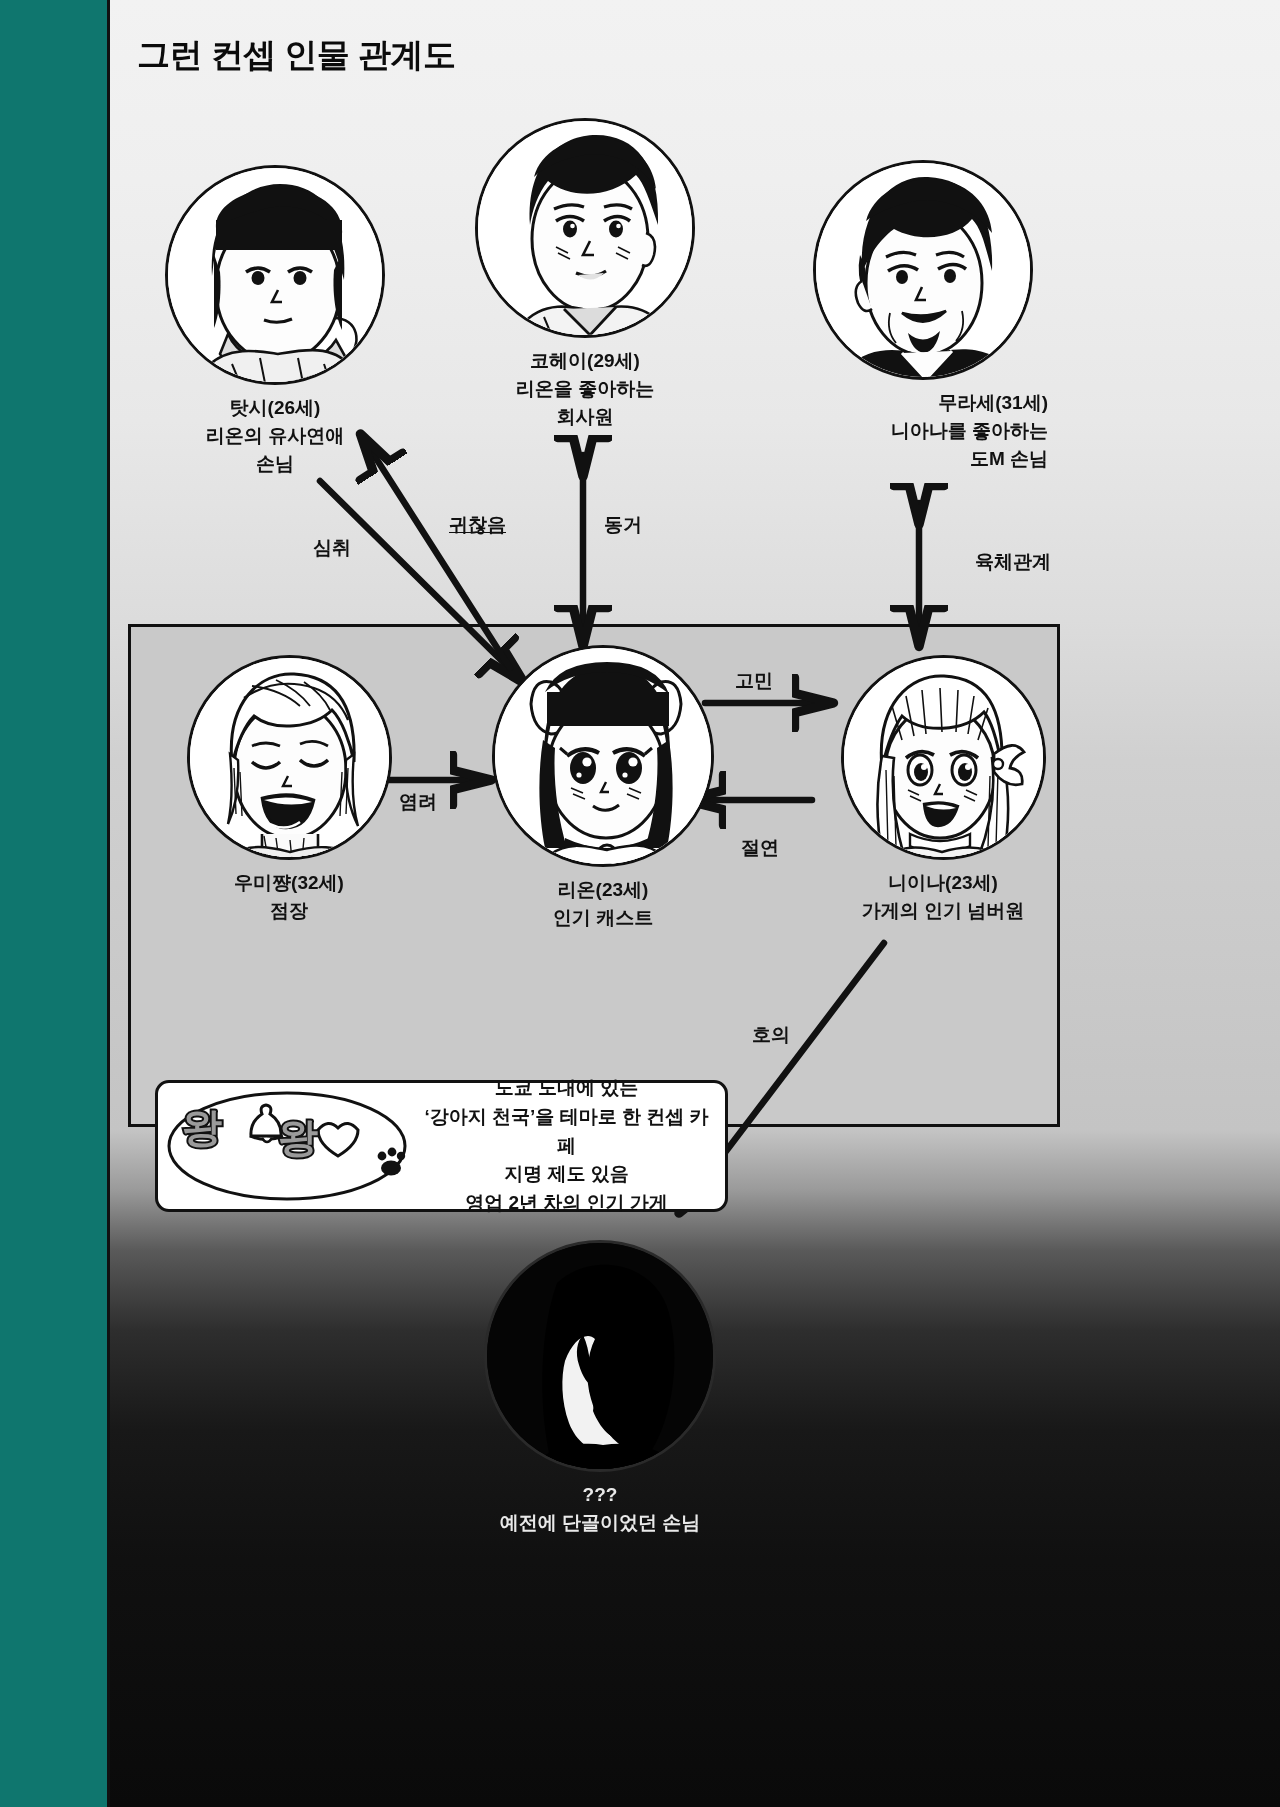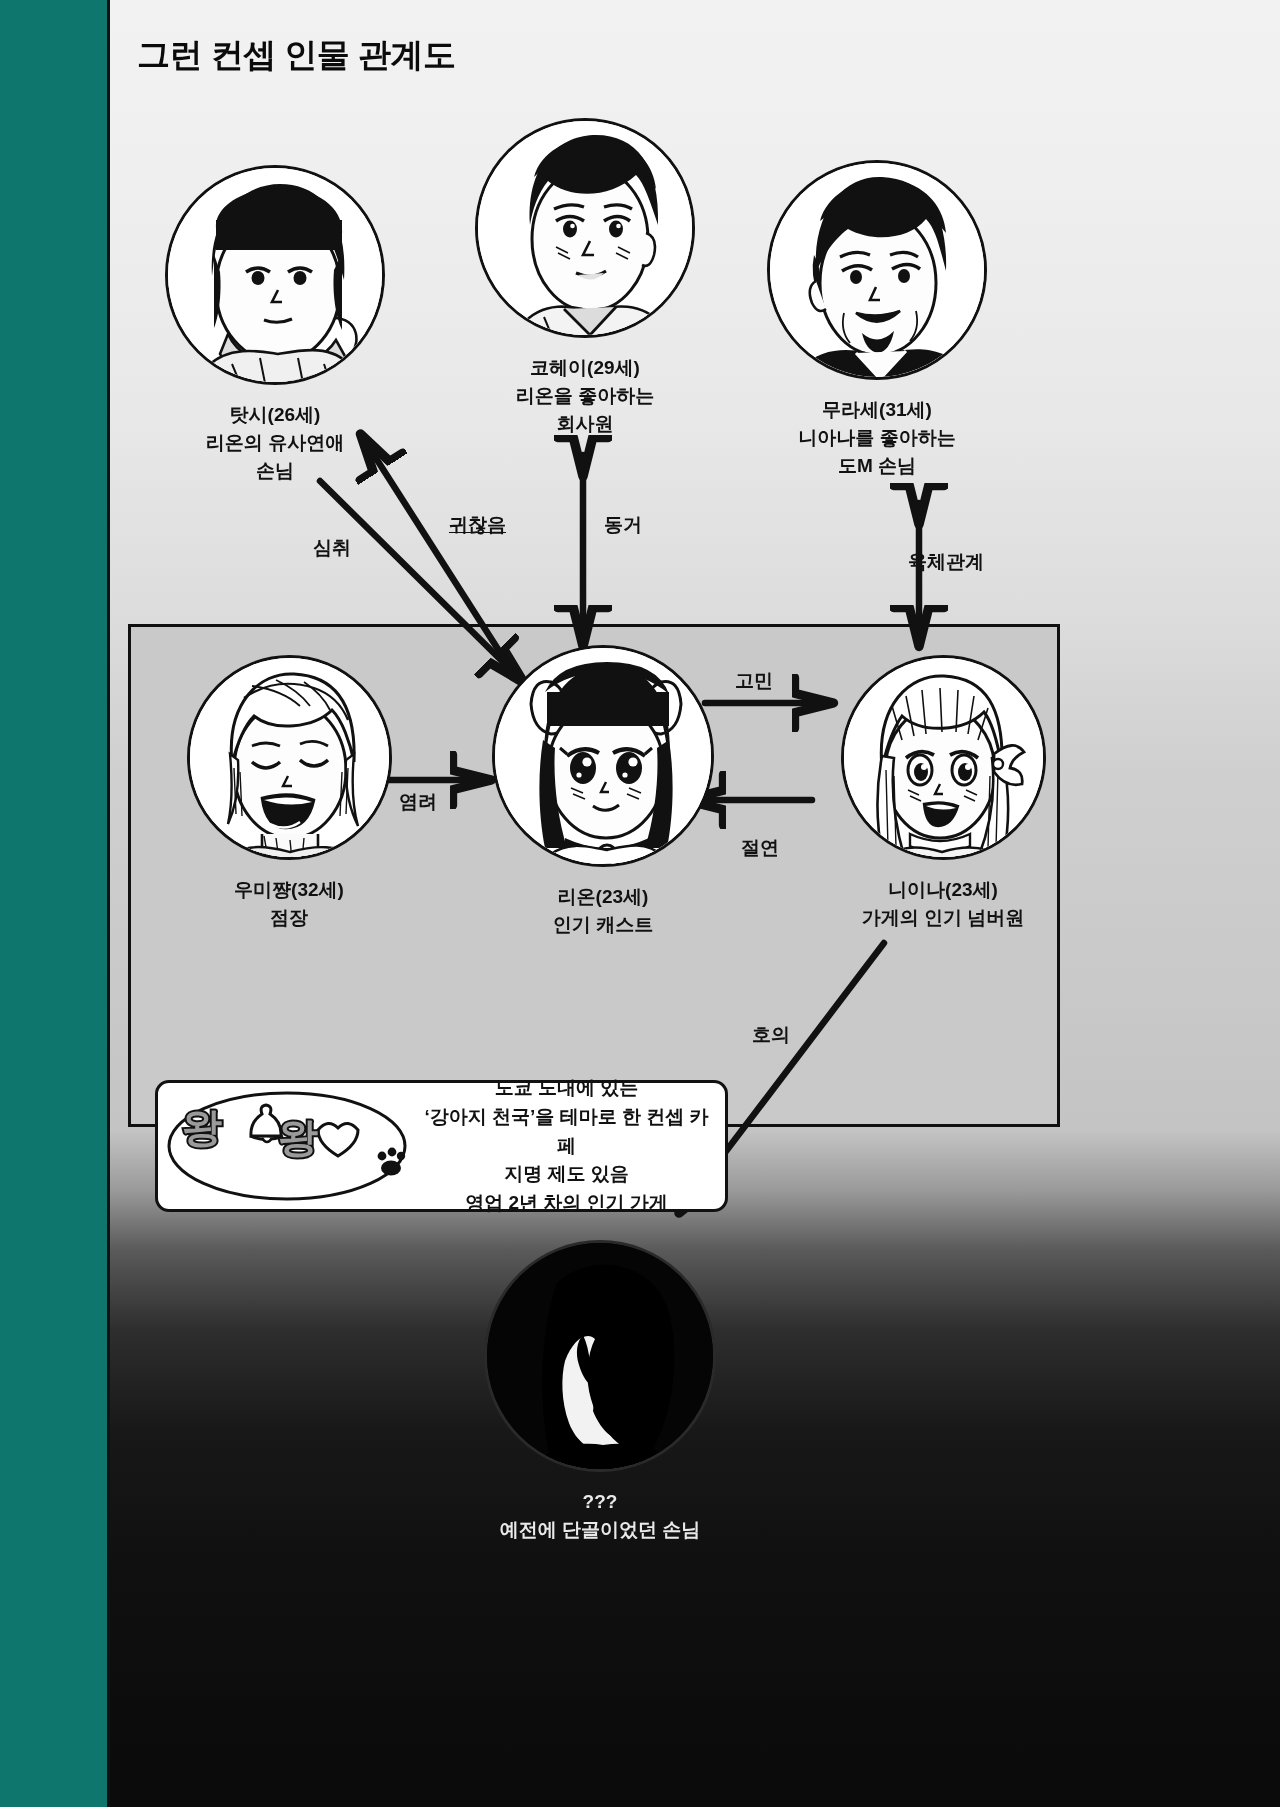--- a/index.html
+++ b/index.html
@@ -62,21 +62,21 @@
   }
   .portrait {
     border-radius: 50%;
     overflow: hidden;
     position: relative;
     margin: 0 auto;
     background: #fff;
     border: 3px solid #111;
   }
   .caption {
-    margin-top: 16px;
+    margin-top: 9px;
     font-size: 19px;
     font-weight: 700;
     line-height: 1.48;
     color: #111;
     white-space: pre-line;
   }
   .caption.dark { color: #e9e9e9; }
 
   
   #group-box {
@@ -255,21 +255,21 @@
         <path d="M44 204 C66 178 96 186 112 190 C136 184 164 180 184 204 L184 220 L44 220 Z" fill="#f3f3f3" stroke="#111" stroke-width="2.6"></path>
         <path d="M86 188 L112 214 L138 186" stroke="#111" stroke-width="2.8" fill="#dcdcdc"></path>
         <path d="M44 206 L60 220 M66 196 L76 220" stroke="#111" stroke-width="2" fill="none"></path>
       </svg>
     </div>
     <div class="caption">코헤이(29세)
 리온을 좋아하는
 회사원</div>
   </div>
 
-  <div class="node" style="left:752px; top:160px; width:250px;">
+  <div class="node" style="left:798px; top:160px; width:250px;text-align:right;">
     <div class="portrait" style="width:220px;height:220px;">
       <svg viewBox="0 0 220 220" width="220" height="220" xmlns="http://www.w3.org/2000/svg">
         <rect width="220" height="220" fill="#ffffff"></rect>
         <ellipse cx="108" cy="120" rx="58" ry="72" fill="#fdfdfd" stroke="#111" stroke-width="3"></ellipse>
 
         <path d="M46 110 C42 48 74 12 112 14 C156 16 178 50 176 108 C170 86 166 66 156 56 C140 76 104 80 78 66 C64 76 52 94 46 110 Z" fill="#111"></path>
         <path d="M50 58 C58 28 96 10 130 18 C158 24 174 46 176 70 C158 46 128 34 100 38 C78 42 60 50 50 58 Z" fill="#111"></path>
         <path d="M44 92 q10 18 4 40 q-8 -20 -4 -40 Z" fill="#111"></path>
 
         <path d="M46 118 q-10 6 -4 22 q6 12 14 6" stroke="#111" stroke-width="2.6" fill="#fdfdfd"></path>
@@ -294,21 +294,21 @@
       </svg>
     </div>
     <div class="caption">무라세(31세)
 니아나를 좋아하는
 도M 손님</div>
   </div>
 
   <div class="edge-label" style="left:313px; top:535px;">심취</div>
   <div class="edge-label" style="left:449px; top:512px;text-decoration:underline;">귀찮음</div>
   <div class="edge-label" style="left:604px; top:512px;">동거</div>
-  <div class="edge-label" style="left:908px; top:549px;text-align:right;">육체관계</div>
+  <div class="edge-label" style="left:975px; top:549px;text-align:right;">육체관계</div>
 
   <div class="node" style="left:164px; top:655px; width:250px;">
     <div class="portrait" style="width:205px;height:205px;">
       <svg viewBox="0 0 205 205" width="205" height="205" xmlns="http://www.w3.org/2000/svg">
         <rect width="205" height="205" fill="#ffffff"></rect>
         <ellipse cx="100" cy="112" rx="56" ry="68" fill="#fdfdfd" stroke="#111" stroke-width="3"></ellipse>
 
         <path d="M42 106 C36 44 70 14 104 16 C146 18 166 48 164 104 C160 84 152 62 142 52 C124 70 84 74 64 58 C52 70 46 90 42 106 Z" fill="#fff" stroke="#111" stroke-width="3"></path>
         <path d="M54 40 q32 -22 70 -10 q24 8 34 32" stroke="#111" stroke-width="2.2" fill="none"></path>
         <path d="M62 28 q30 4 48 20 M86 22 q22 10 34 26 M114 24 q18 12 26 28" stroke="#111" stroke-width="1.8" fill="none"></path>

